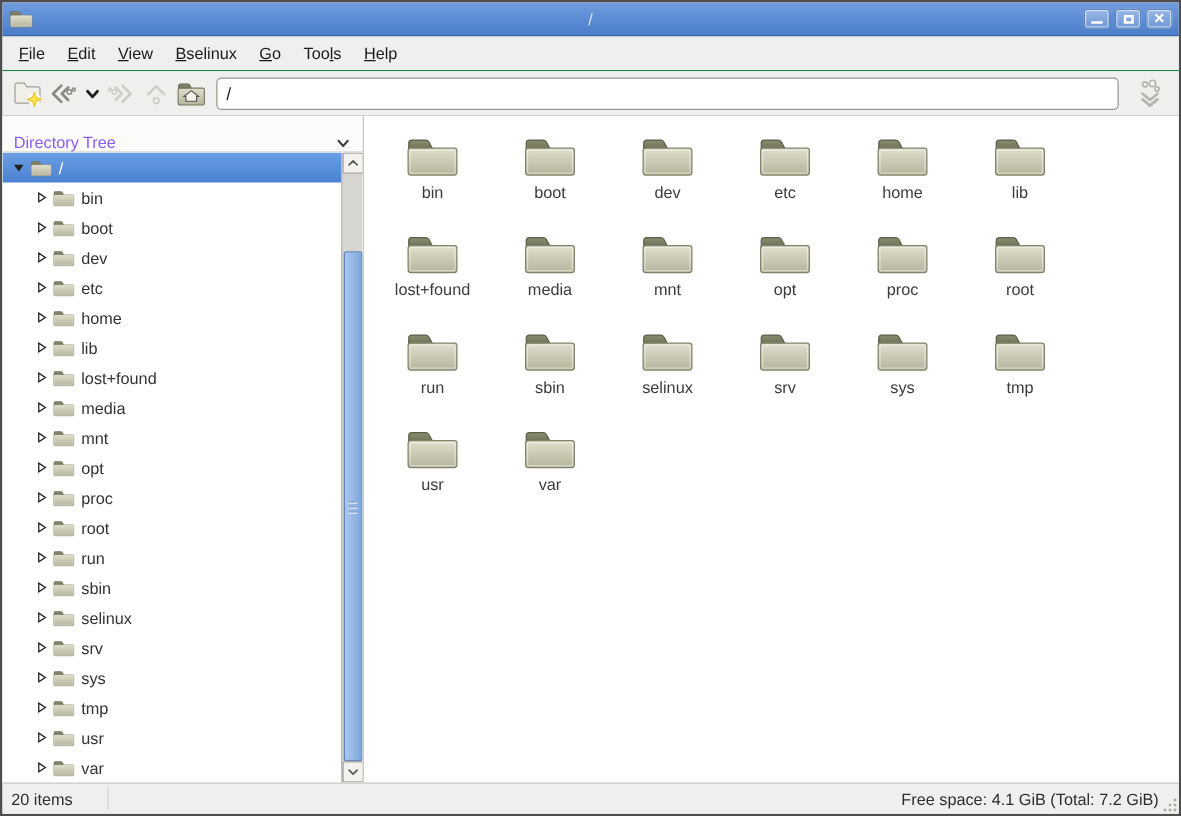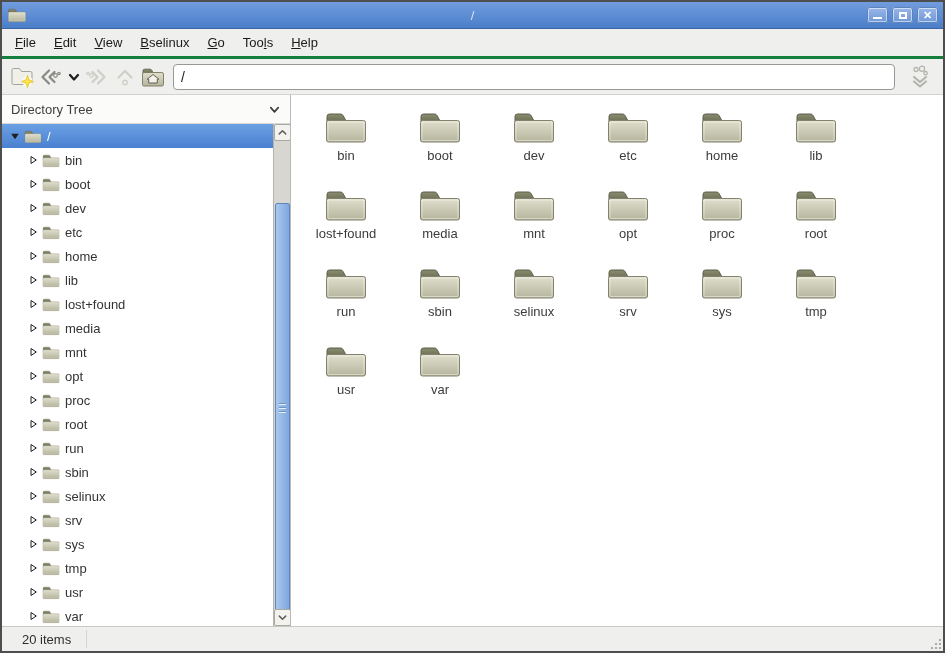--- a/index.html
+++ b/index.html
@@ -8,33 +8,33 @@
   
   .titlebar{height:26px;flex:0 0 26px;background:linear-gradient(#719cde,#4b7ec9);display:flex;align-items:center;padding:0 5px;position:relative;border-bottom:1px solid #3b66a6;}
   .win-icon{width:22px;height:18px;display:flex;align-items:center;}
   .win-title{position:absolute;left:0;right:0;text-align:center;color:#d9e3f3;font-size:13px;pointer-events:none;}
   .win-controls{margin-left:auto;display:flex;gap:4px;z-index:2;}
   .win-btn{width:21px;height:16px;border-radius:3px;background:linear-gradient(#9cb8e9,#6b96d6);box-shadow:0 0 0 1px #5d83bd inset,0 0 0 2px rgba(255,255,255,.55) inset;display:flex;align-items:center;justify-content:center;}
   .g-min{width:9px;height:2px;background:#fff;margin-top:6px;}
   .g-max{width:8px;height:7px;border:2px solid #fff;box-sizing:border-box;}
   .g-close{color:#fff;font-size:11px;font-weight:bold;line-height:1;}
   
-  .menubar{height:27px;flex:0 0 27px;background:#efefed;border-bottom:3px solid #15803d;display:flex;align-items:center;padding-left:4px;color:#1a1a1a;}
+  .menubar{height:27px;flex:0 0 27px;background:#efefed;border-bottom:1px solid #15803d;display:flex;align-items:center;padding-left:4px;color:#1a1a1a;}
   .menu-item{padding:4px 9px;cursor:default;}
   .menu-item .key{text-decoration:underline;}
   
   .toolbar{height:35px;flex:0 0 35px;background:#efefed;border-bottom:1px solid #d2d2ce;display:flex;align-items:center;padding:0 6px;}
   .tool-btn{width:28px;height:28px;display:flex;align-items:center;justify-content:center;border-radius:3px;}
   .tool-btn.narrow{width:19px;}
   .path-entry{flex:1;height:24px;margin:0 8px 0 6px;background:#fff;border:1px solid #999994;border-radius:4px;padding:0 7px;font-size:14px;color:#1a1a1a;font-family:"Liberation Sans",sans-serif;outline:none;box-sizing:content-box;}
   .jump-btn{width:34px;height:28px;display:flex;align-items:center;justify-content:center;}
   
   .content{flex:1;display:flex;min-height:0;background:#fff;}
   .sidebar{width:288px;flex:0 0 288px;border-right:1px solid #b9b9b4;display:flex;flex-direction:column;min-height:0;}
-  .side-header{height:28px;flex:0 0 28px;background:#fbfbfa;border-bottom:1px solid #d8d8d4;display:flex;align-items:center;padding:0 9px;color:#404040;}
+  .side-header{height:28px;flex:0 0 28px;background:#fbfbfa;border-bottom:1px solid #d8d8d4;display:flex;align-items:flex-end;padding:0 9px;color:#8b5cf6;}
   .side-header .hdr-chevron{margin-left:auto;display:flex;}
   .tree{flex:1;position:relative;overflow:hidden;background:#fff;}
   .tree-rows{position:absolute;left:0;top:0;right:17px;}
   .tree-row{height:24px;display:flex;align-items:center;color:#333;}
   .tree-row.selected{background:linear-gradient(#6ba0e4,#4a81d0);color:#fff;}
   .exp{width:14px;display:flex;justify-content:center;flex:0 0 14px;}
   .tfold{display:flex;margin:0 5px 0 2px;}
   .tlabel{white-space:nowrap;}
   
   .sbar{position:absolute;top:0;right:0;width:17px;bottom:0;background:#d8d6d0;border-left:1px solid #b4b4ae;box-sizing:border-box;}
@@ -44,21 +44,21 @@
   .sb-thumb{position:absolute;left:1px;width:15px;top:79px;height:408px;background:linear-gradient(90deg,#aac8ee,#7fa7de);border:1px solid #5f87bb;border-radius:2px;box-sizing:border-box;}
   .sb-grip{position:absolute;left:3px;right:3px;top:50%;margin-top:-4px;}
   .sb-grip div{height:1px;background:#e7f0fa;border-top:1px solid #6e94c4;margin-bottom:2px;}
   
   .main{flex:1;padding:8px 0 0 8px;display:flex;flex-wrap:wrap;align-content:flex-start;overflow:hidden;}
   .grid-cell{width:94px;height:78px;display:flex;flex-direction:column;align-items:center;}
   .gfold{display:flex;margin-top:6px;}
   .glabel{margin-top:3px;color:#3b3b3b;}
   
   .statusbar{height:24px;flex:0 0 24px;background:#efefed;border-top:1px solid #c9c9c4;display:flex;align-items:center;position:relative;color:#2e2e2e;}
-  .status-left{padding-left:20px;}
+  .status-left{padding-left:7px;}
   .status-sep{position:absolute;left:84px;top:3px;bottom:3px;width:1px;background:#d4d4d0;}
   .status-right{margin-left:auto;padding-right:16px;}
   .grip{position:absolute;right:2px;bottom:2px;width:10px;height:10px;}
   .grip i{position:absolute;width:2px;height:2px;background:#aaaaa4;}
   .grip i:nth-child(1){right:0;bottom:8px;}
   .grip i:nth-child(2){right:0;bottom:4px;}
   .grip i:nth-child(3){right:4px;bottom:4px;}
   .grip i:nth-child(4){right:0;bottom:0;}
   .grip i:nth-child(5){right:4px;bottom:0;}
   .grip i:nth-child(6){right:8px;bottom:0;}
@@ -716,20 +716,21 @@
   </svg>
           </span>
     <span class="glabel">var</span>
   </div>
       </div>
   </div>
 
   <div class="statusbar">
     <span class="status-left">20 items</span>
     <span class="status-sep"></span>
+    <span class="status-right">Free space: 4.1 GiB (Total: 7.2 GiB)</span>
     <span class="grip">
         <i></i>
         <i></i>
         <i></i>
         <i></i>
         <i></i>
         <i></i>
       </span>
   </div>
 

